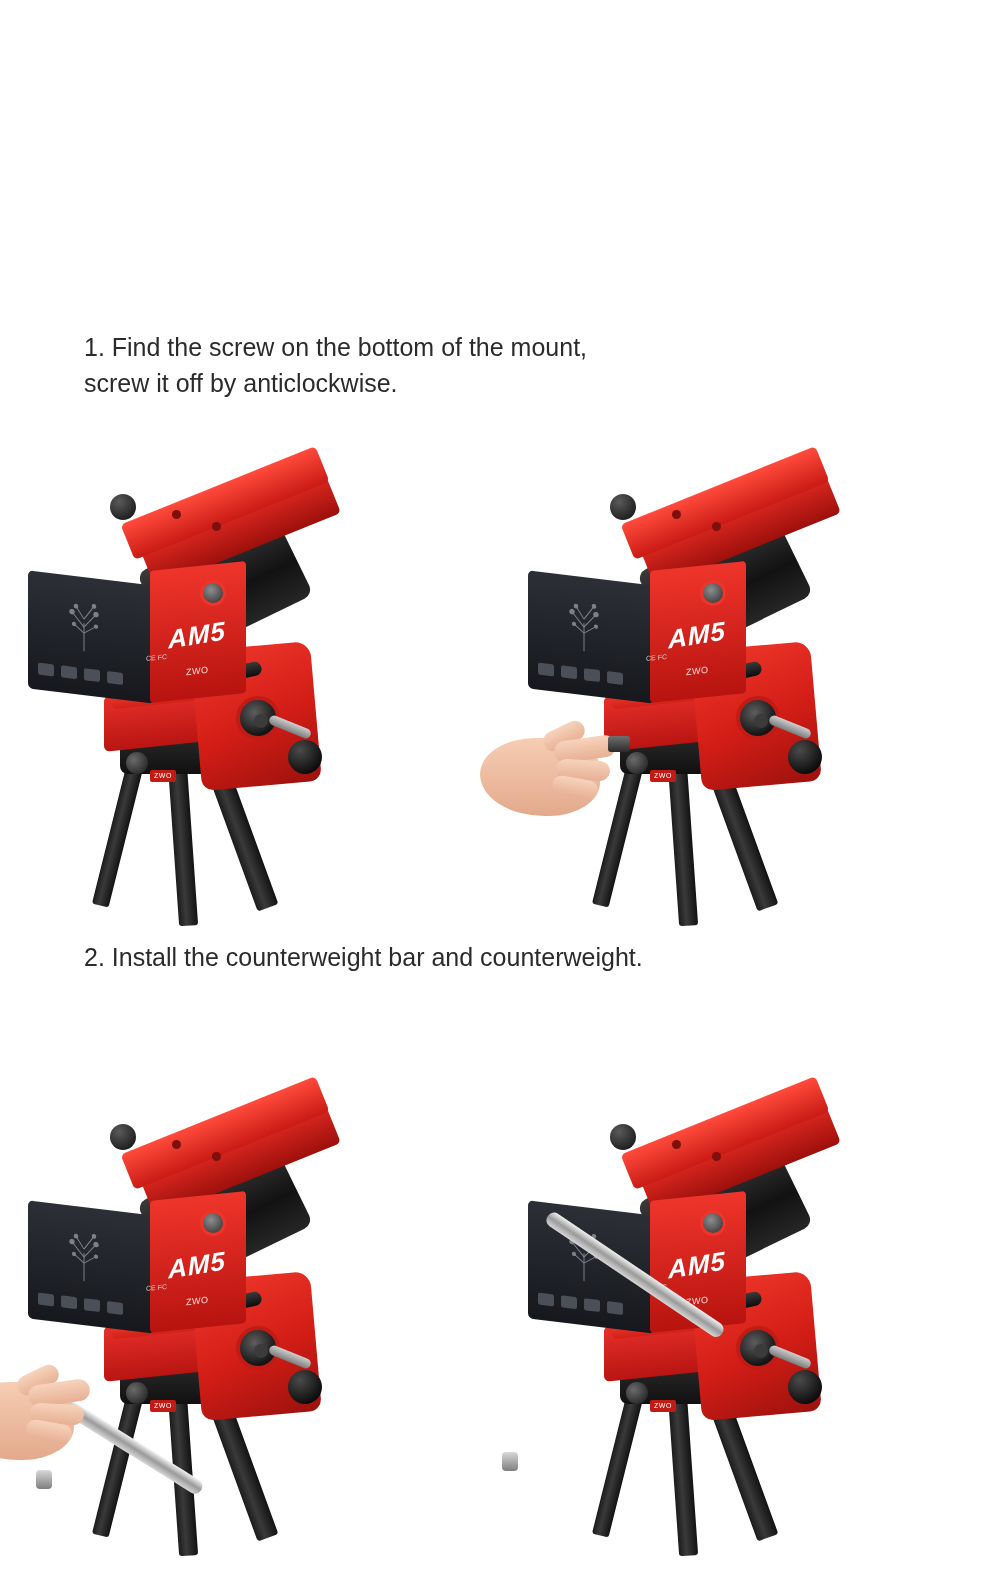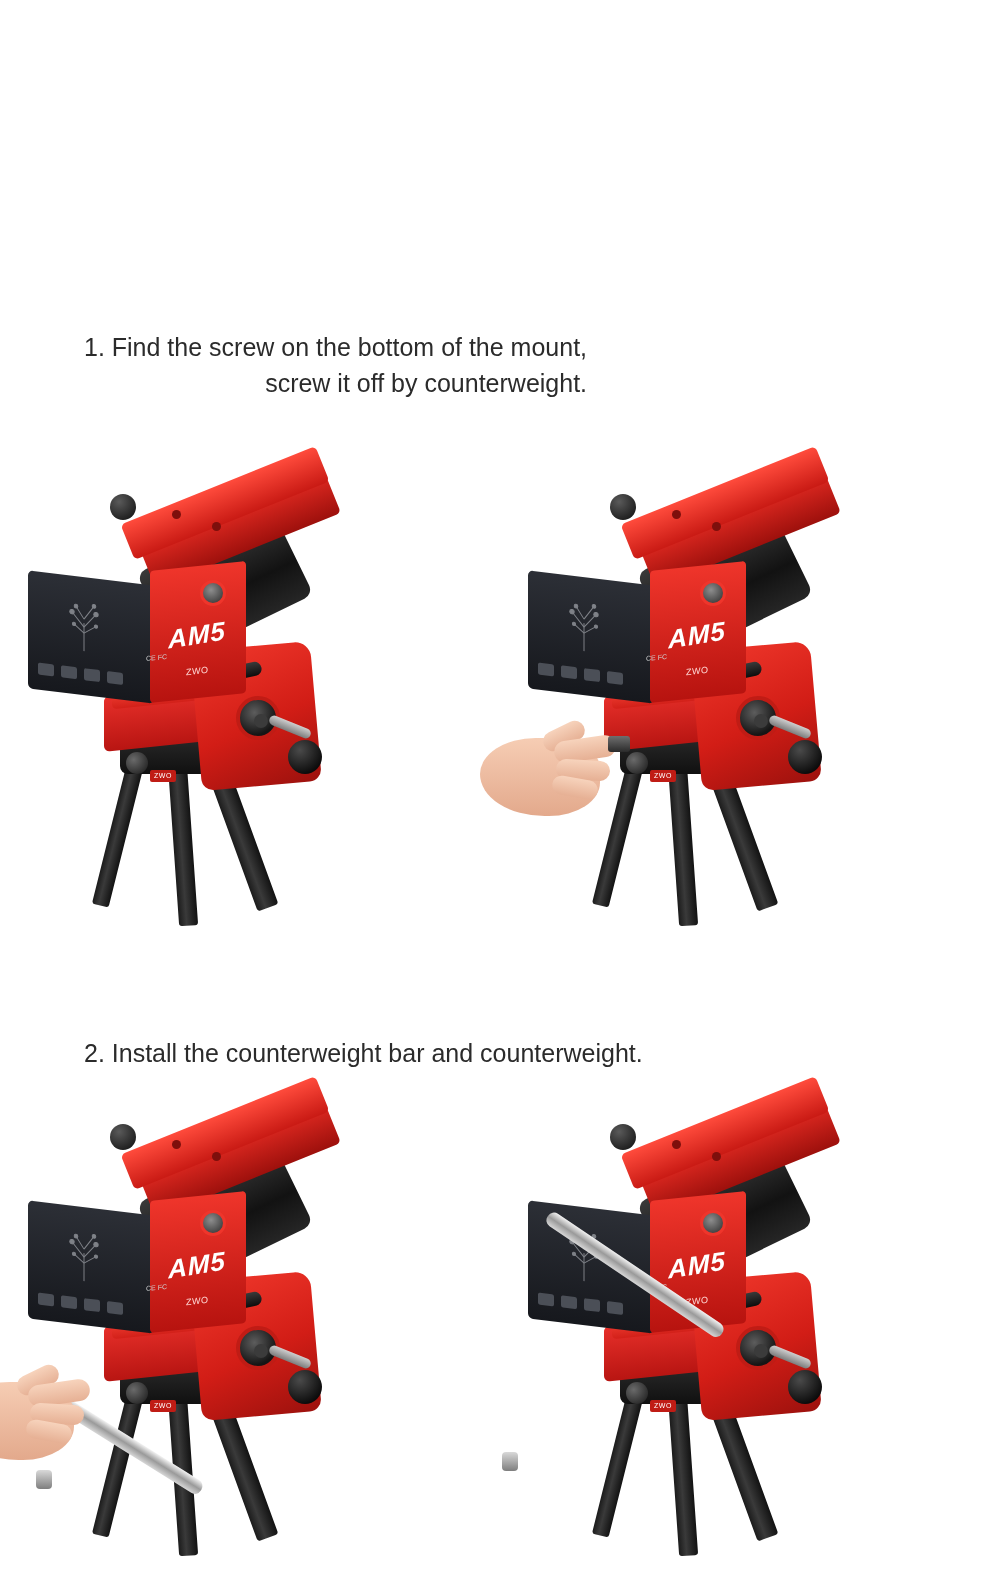--- a/index.html
+++ b/index.html
@@ -33,22 +33,22 @@
   }
   .step-text {
     position: absolute;
     left: 84px;
     font-size: 25px;
     line-height: 1.42;
     color: #2b2b2b;
     font-weight: 400;
     max-width: 800px;
   }
-  .step1-text { top: 330px; text-align: right; }
-  .step2-text { top: 1036px; text-align: right; }
+  .step1-text { top: 330px; }
+  .step2-text { top: 940px; text-align: right; }
 
   .figure-row {
     position: absolute;
     left: 0;
     width: 1000px;
     display: flex;
   }
   .row1 { top: 470px; height: 420px; }
   .row2 { top: 1100px; height: 420px; }
   .figure {
@@ -335,21 +335,21 @@
   }
 </style>
 </head>
 <body>
 
 <div class="page">
 
 
   <div class="step-text step1-text">
     <div>1. Find the screw on the bottom of the mount,</div>
-    <div>screw it off by counterweight.</div>
+    <div>screw it off by anticlockwise.</div>
   </div>
 
   <div class="figure-row row1">
 
     <div class="figure">
       <div class="mount">
         <div class="leg l1"></div>
         <div class="leg l2"></div>
         <div class="leg l3"></div>
         <div class="tripod-head"></div>

